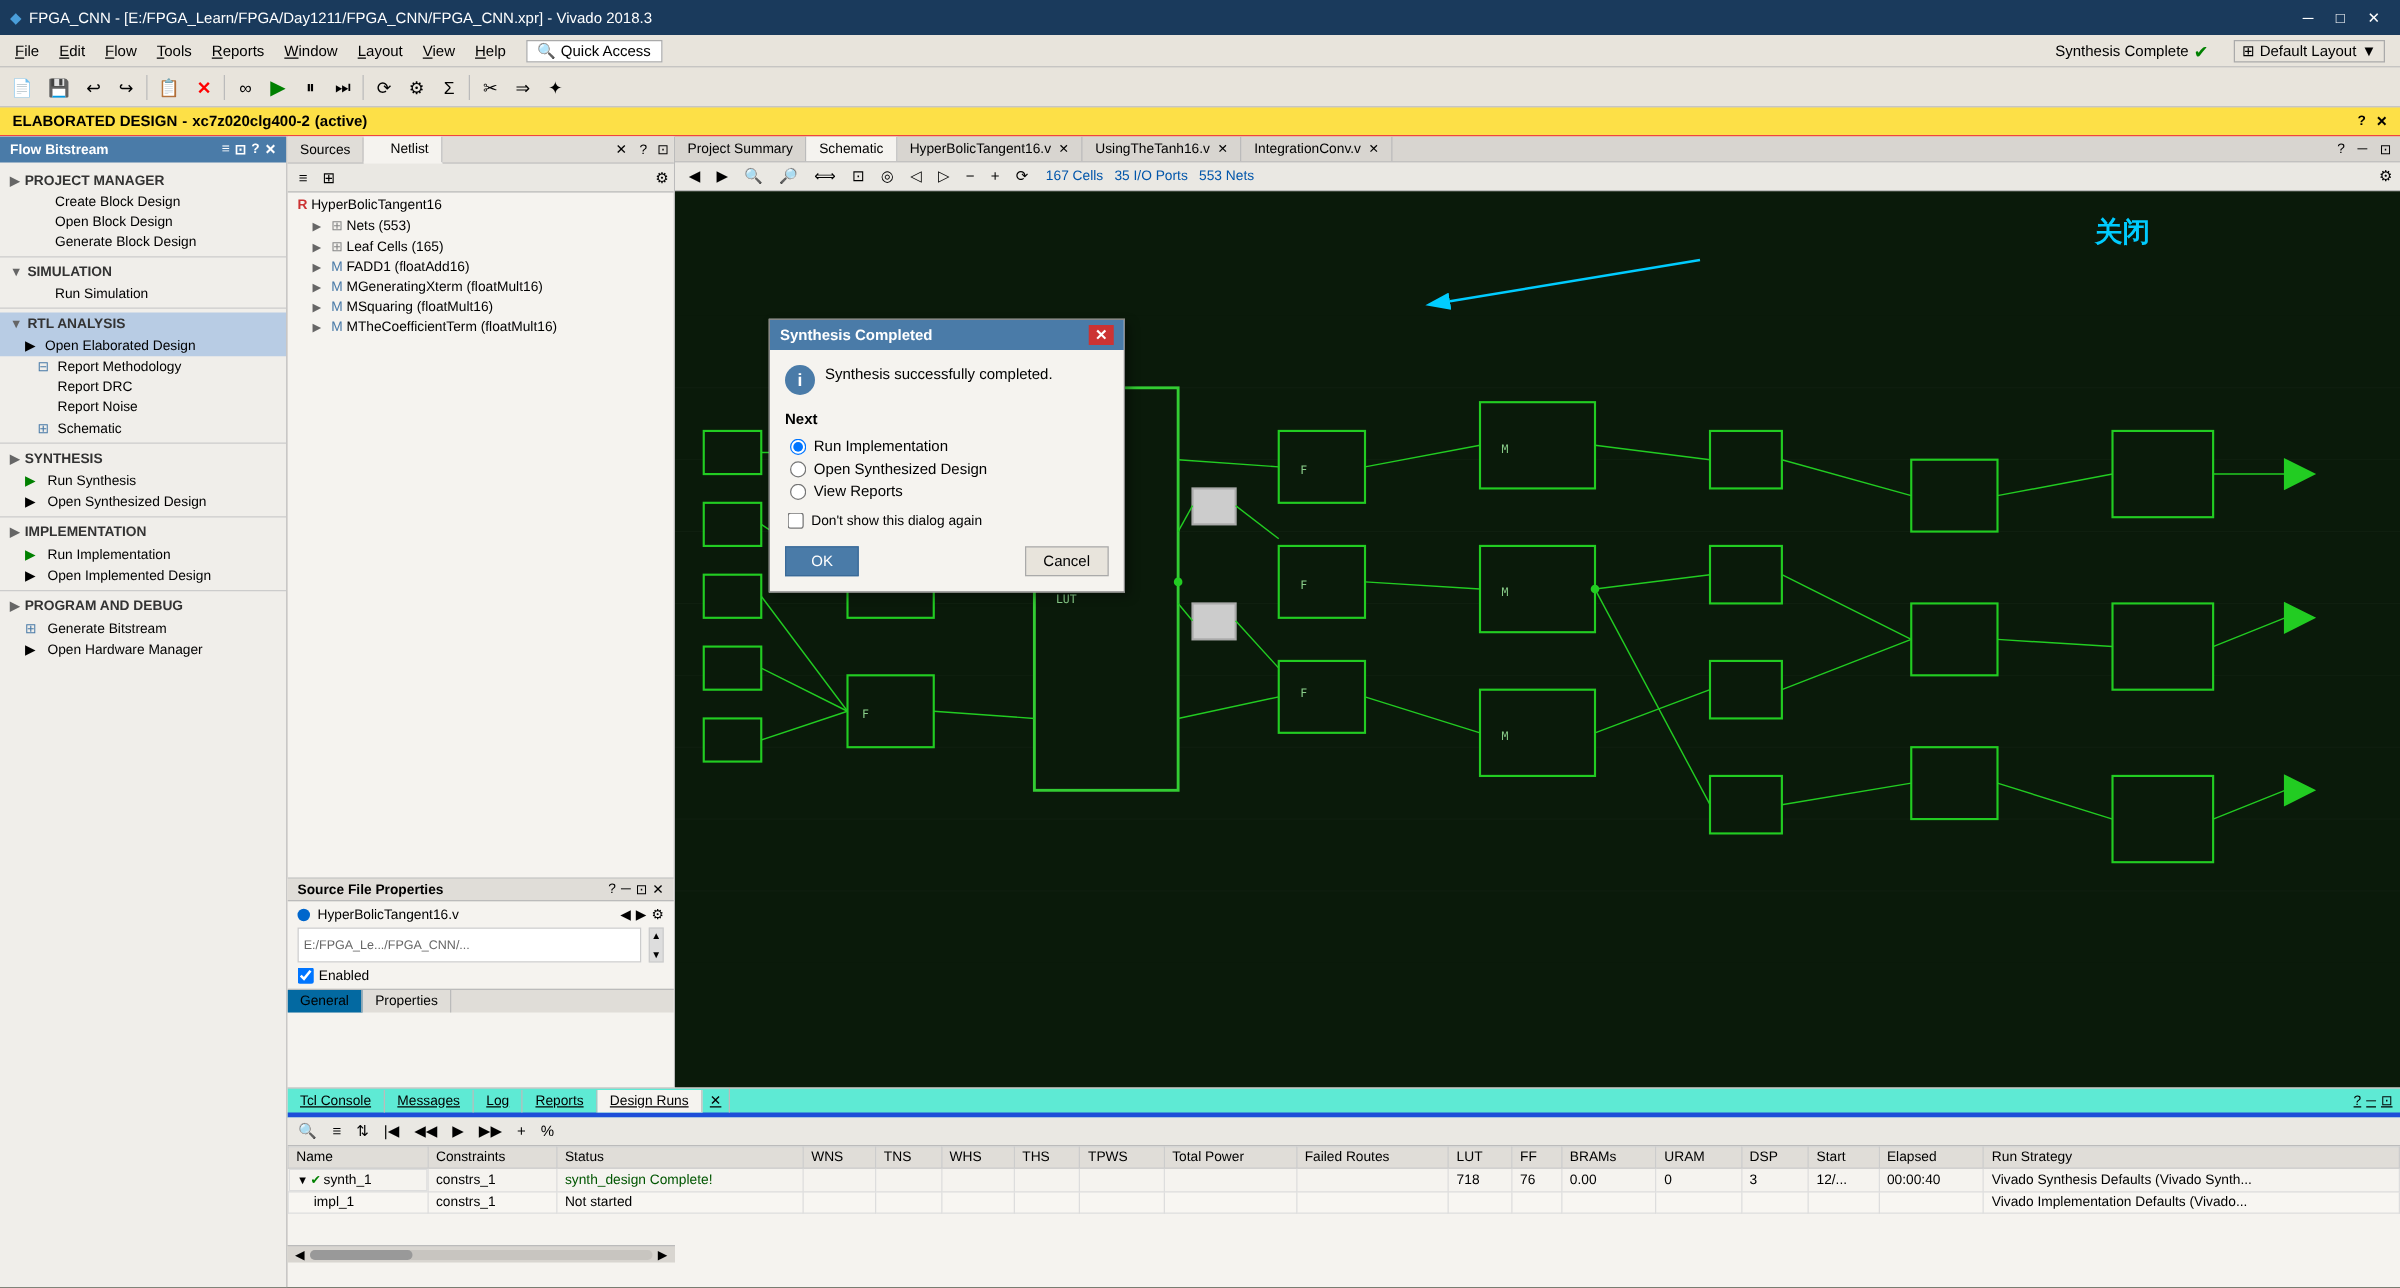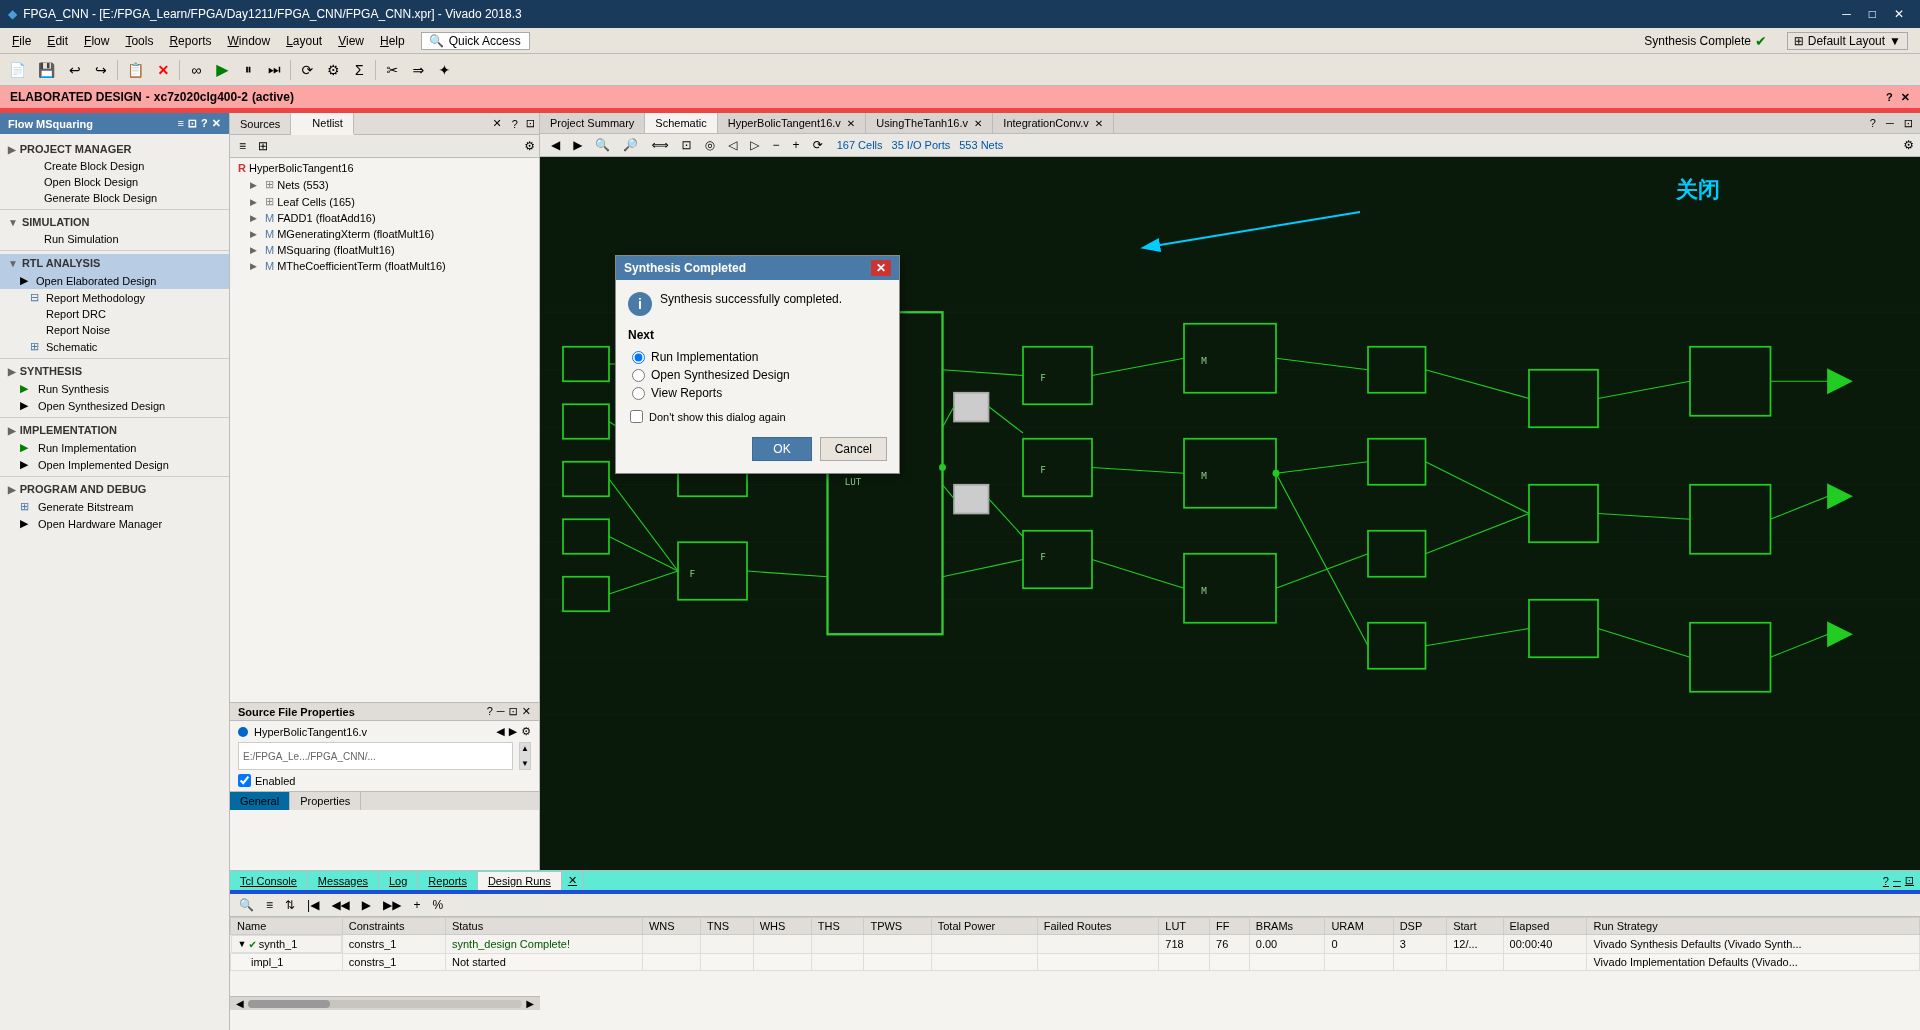--- a/index.html
+++ b/index.html
@@ -21,21 +21,21 @@
 
     
     #toolbar { background: #e8e4dc; height: 32px; display: flex; align-items: center; padding: 0 4px; gap: 2px; border-bottom: 1px solid #bbb; }
     .tb-btn { background: #e8e4dc; border: 1px solid transparent; padding: 2px 4px; cursor: pointer; font-size: 14px; min-width: 24px; text-align: center; }
     .tb-sep { width: 1px; height: 20px; background: #bbb; margin: 0 2px; }
     .tb-run { color: green; font-size: 16px; }
     .tb-x { color: red; font-weight: bold; }
 
     
     #main { display: flex; flex-direction: column; height: calc(1030px - 86px); }
-    #elaborated-bar { background: #fca5a5; padding: 4px 10px; font-size: 12px; font-weight: bold; display: flex; align-items: center; gap: 4px; border-bottom: 5px solid #ef4444; }
+    #elaborated-bar { background: #fde047; padding: 4px 10px; font-size: 12px; font-weight: bold; display: flex; align-items: center; gap: 4px; border-bottom: 1px solid #ef4444; }
 
     #content-area { display: flex; flex: 1; overflow: hidden; }
 
     
     #flow-nav { width: 230px; background: #f0eeea; border-right: 1px solid #bbb; display: flex; flex-direction: column; overflow: hidden; flex-shrink: 0; }
     #flow-nav-header { background: #4a7ba8; color: #fff; padding: 4px 8px; font-size: 11px; font-weight: bold; display: flex; align-items: center; justify-content: space-between; }
     #flow-nav-header .controls { display: flex; gap: 4px; }
     #flow-nav-body { flex: 1; overflow-y: auto; padding: 4px 0; }
     .nav-section { margin: 2px 0; }
     .nav-section-title { font-weight: bold; font-size: 11px; padding: 3px 8px; color: #333; display: flex; align-items: center; gap: 4px; cursor: pointer; }
@@ -114,21 +114,21 @@
     .dialog-body { padding: 12px; }
     .dialog-info { display: flex; align-items: flex-start; gap: 8px; margin-bottom: 12px; }
     .info-icon { width: 24px; height: 24px; border-radius: 50%; background: #4a7ba8; color: #fff; display: flex; align-items: center; justify-content: center; font-size: 14px; font-weight: bold; flex-shrink: 0; }
     .dialog-msg { font-size: 12px; }
     .dialog-next { font-size: 12px; font-weight: bold; margin-bottom: 8px; }
     .dialog-radio { display: flex; flex-direction: column; gap: 4px; margin-left: 4px; }
     .radio-item { display: flex; align-items: center; gap: 6px; font-size: 12px; cursor: pointer; }
     .radio-item input { margin: 0; }
     .dialog-checkbox { display: flex; align-items: center; gap: 6px; font-size: 11px; margin-top: 10px; margin-left: 2px; }
     .dialog-checkbox input { margin: 0; }
-    .dialog-buttons { display: flex; gap: 8px; justify-content: flex-end; margin-top: 14px; }
+    .dialog-buttons { display: flex; gap: 8px; justify-content: space-between; margin-top: 14px; }
     .btn-ok { background: #4a7ba8; color: #fff; border: 1px solid #3a6a98; padding: 4px 20px; cursor: pointer; font-size: 12px; }
     .btn-cancel { background: #e8e4dc; border: 1px solid #aaa; padding: 4px 14px; cursor: pointer; font-size: 12px; }
 
     
     #hscroll { height: 14px; background: #d8d5d0; border-top: 1px solid #bbb; display: flex; align-items: center; padding: 0 2px; }
     .hscroll-arrow { padding: 0 4px; cursor: pointer; font-size: 10px; }
     .hscroll-track { flex: 1; height: 8px; background: #c8c5c0; border-radius: 4px; position: relative; }
     .hscroll-thumb { position: absolute; left: 0; top: 0; width: 30%; height: 100%; background: #999; border-radius: 4px; cursor: pointer; }
 
     
@@ -215,21 +215,21 @@
     <span>xc7z020clg400-2</span>
     <span>(active)</span>
     <span style="margin-left:auto; font-size:11px; cursor:pointer;">?</span>
     <span style="font-size:11px; cursor:pointer; margin-left:4px;">✕</span>
   </div>
 
   <div id="content-area">
 
     <div id="flow-nav">
       <div id="flow-nav-header">
-        <span>Flow MSquaring</span>
+        <span>Flow Bitstream</span>
         <div class="controls">
           <span style="cursor:pointer">≡</span>
           <span style="cursor:pointer">⊡</span>
           <span style="cursor:pointer">?</span>
           <span style="cursor:pointer">✕</span>
         </div>
       </div>
       <div id="flow-nav-body">
 
         <div class="nav-section">

